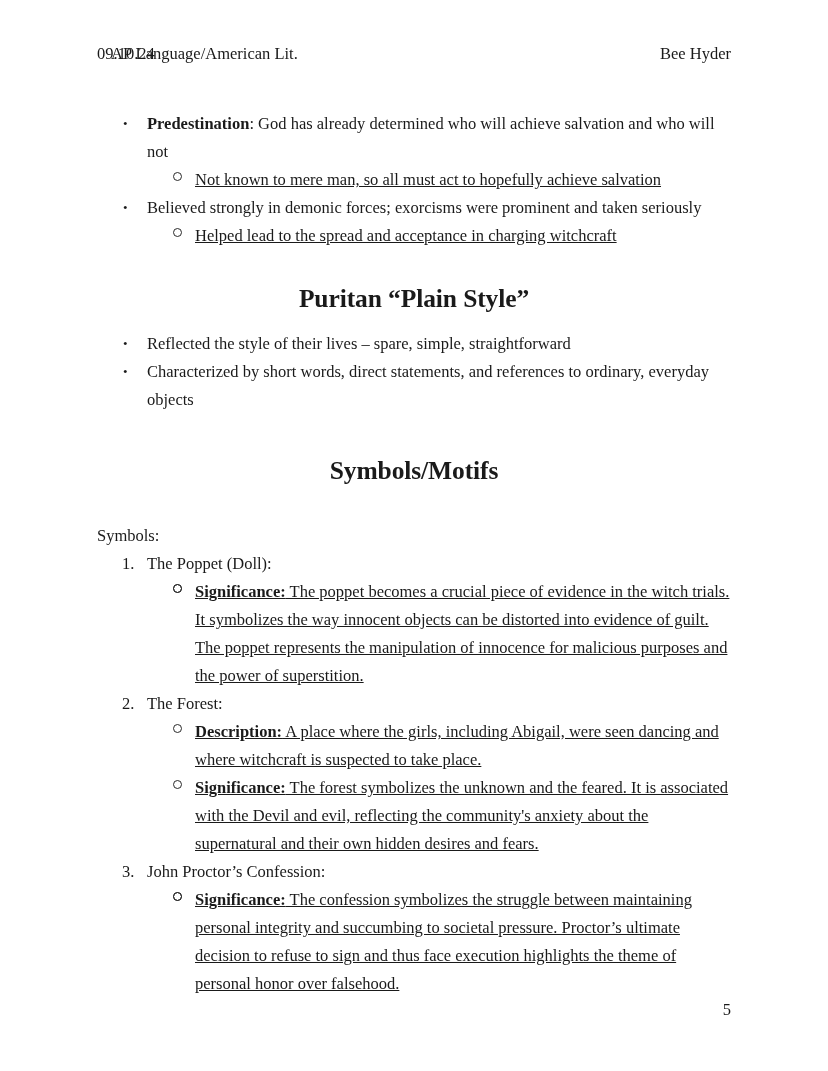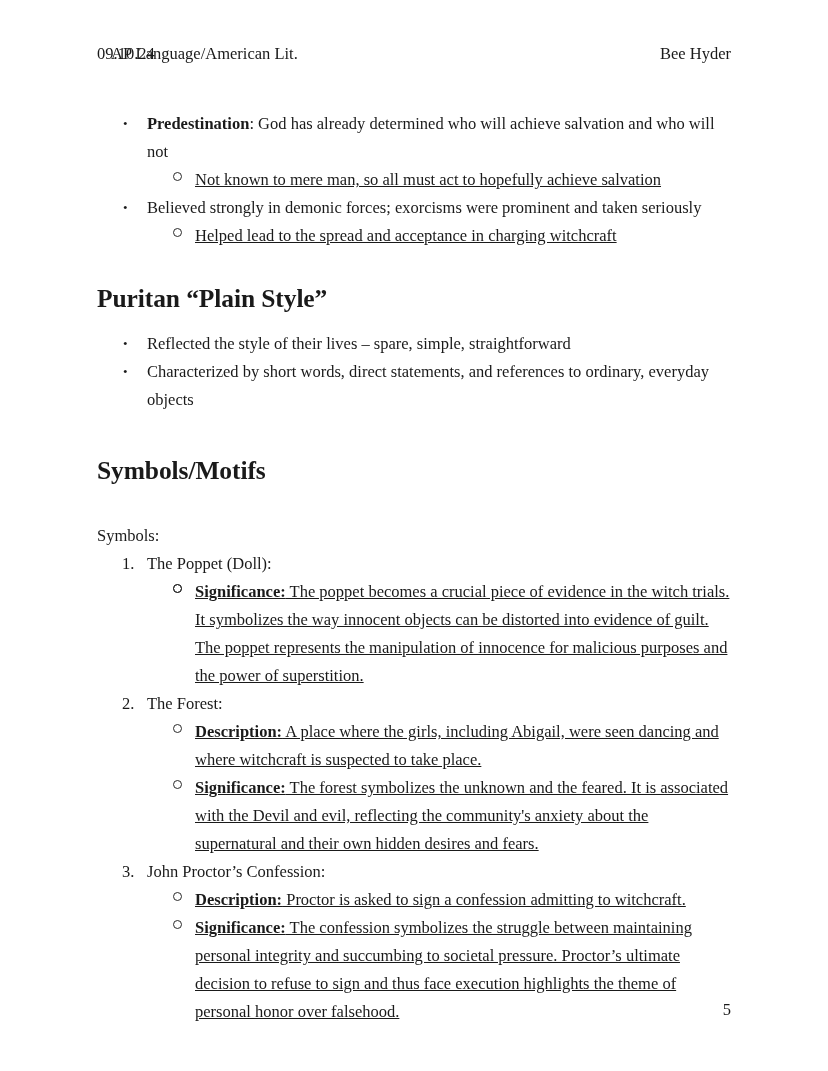--- a/index.html
+++ b/index.html
@@ -63,20 +63,21 @@
     line-height: 28px;
     margin-top: 36px;
   }
 
   h2.section-heading {
     font-size: 25.5px;
     font-weight: bold;
     line-height: 30px;
     margin: 0;
     letter-spacing: -0.1px;
+    text-align: center;
   }
   .heading-block {
     margin-top: 34px;
     margin-bottom: 16px;
   }
   .heading-block.tight {
     margin-top: 42px;
     margin-bottom: 14px;
   }
 
@@ -239,21 +240,20 @@
         </li>
       </ul>
 
       <li class="item lvl1-item">
         <span class="marker">3.</span>
         <span>John Proctor’s Confession:</span>
       </li>
       <ul class="lvl2">
         <li class="item lvl2-item">
           <span class="marker"><span class="hollow"></span></span>
-          <span><span class="lbl-bold">Description:</span><span> Proctor is asked to sign a confession admitting to witchcraft.</span></span>
         </li>
         <li class="item lvl2-item">
           <span class="marker"><span class="hollow"></span></span>
           <span><span class="lbl-bold">Significance:</span><span> The confession symbolizes the struggle between maintaining personal integrity and succumbing to societal pressure. Proctor’s ultimate decision to refuse to sign and thus face execution highlights the theme of personal honor over falsehood.</span></span>
         </li>
       </ul>
 
     </ol>
 
   </div>

